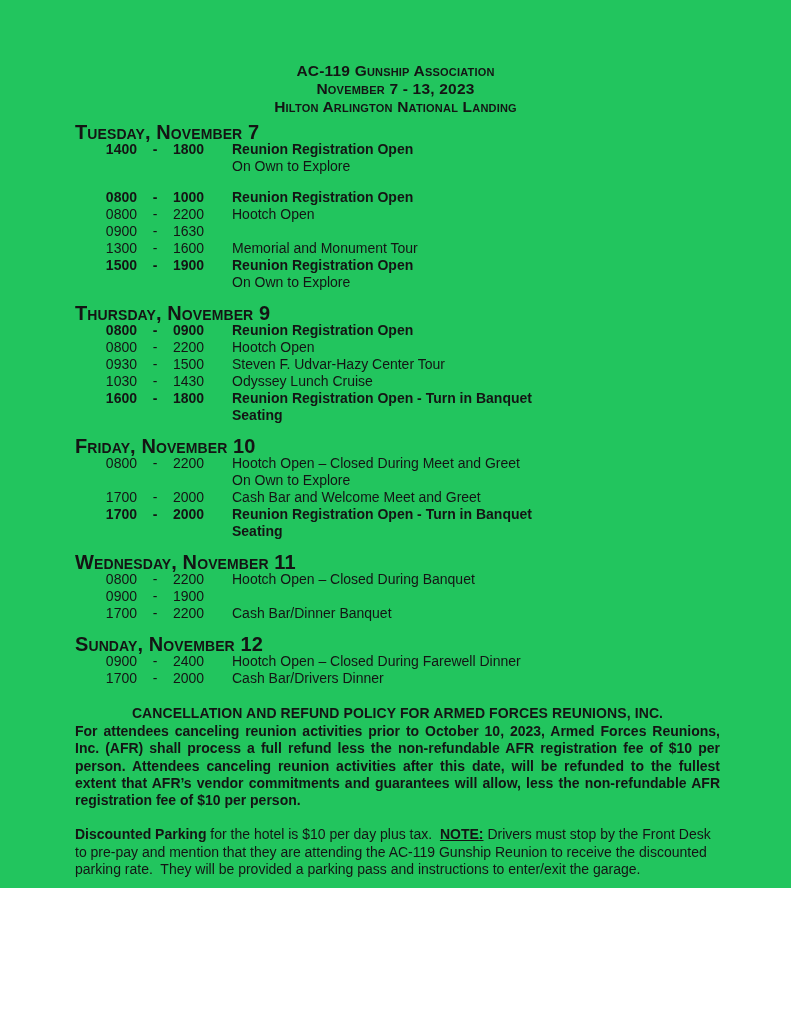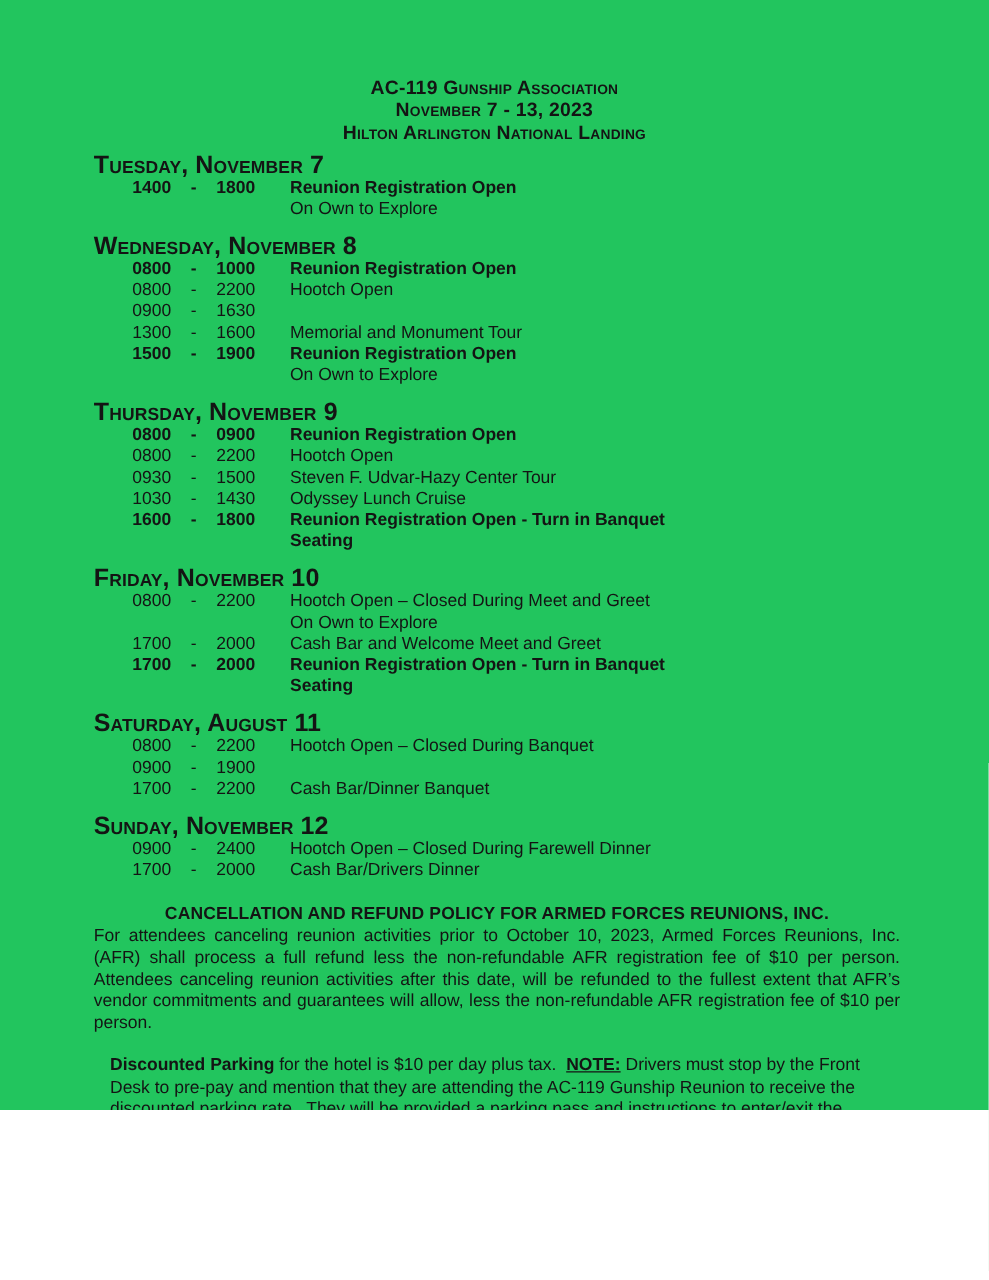--- a/index.html
+++ b/index.html
@@ -42,24 +42,24 @@
   .c-desc  { }
   .desc-line { display:block; }
   .b { font-weight:bold; }
 
   .policy { margin-top:18px; }
   .policy-title {
     text-align:center; font-weight:bold;
     font-size:14px; line-height:17px; margin-bottom:1px; letter-spacing:0.1px;margin-top:12px;
   }
   .policy-body {
-    text-align:justify; font-size:14px; line-height:17.3px;
-  }
-
-  .parking { margin-top:17px; font-size:14px; line-height:17.3px;margin-left:13px; }
+    text-align:justify; font-size:14px; line-height:17.3px;font-weight:bold;
+  }
+
+  .parking { margin-top:17px; font-size:14px; line-height:17.3px; }
   .parking span { white-space:pre-wrap; }
   .u { text-decoration:underline; }
 </style>
 </head>
 <body>
 
 <div class="page">
 
   <div class="doc-header">
     <div>AC-119 Gunship Association</div>
@@ -84,21 +84,20 @@
         <span class="c-start"></span>
         <span class="c-dash"></span>
         <span class="c-end"></span>
         <span class="c-desc">
             <span class="desc-line">On Own to Explore</span>
           </span>
       </div>
     </div>
 
     <div class="section">
-      <div class="day-heading">Wednesday, November 8</div>
       <div class="row b">
         <span class="c-start">0800</span>
         <span class="c-dash">-</span>
         <span class="c-end">1000</span>
         <span class="c-desc">
             <span class="desc-line">Reunion Registration Open</span>
           </span>
       </div>
       <div class="row">
         <span class="c-start">0800</span>
@@ -208,21 +207,21 @@
         <span class="c-dash">-</span>
         <span class="c-end">2000</span>
         <span class="c-desc">
           <span class="desc-line">Reunion Registration Open - Turn in Banquet</span>
           <span class="desc-line">Seating</span>
         </span>
       </div>
     </div>
 
     <div class="section">
-      <div class="day-heading">Saturday, August 11</div>
+      <div class="day-heading">Wednesday, November 11</div>
       <div class="row">
         <span class="c-start">0800</span>
         <span class="c-dash">-</span>
         <span class="c-end">2200</span>
         <span class="c-desc">
             <span class="desc-line">Hootch Open – Closed During Banquet</span>
           </span>
       </div>
       <div class="row">
         <span class="c-start">0900</span>

